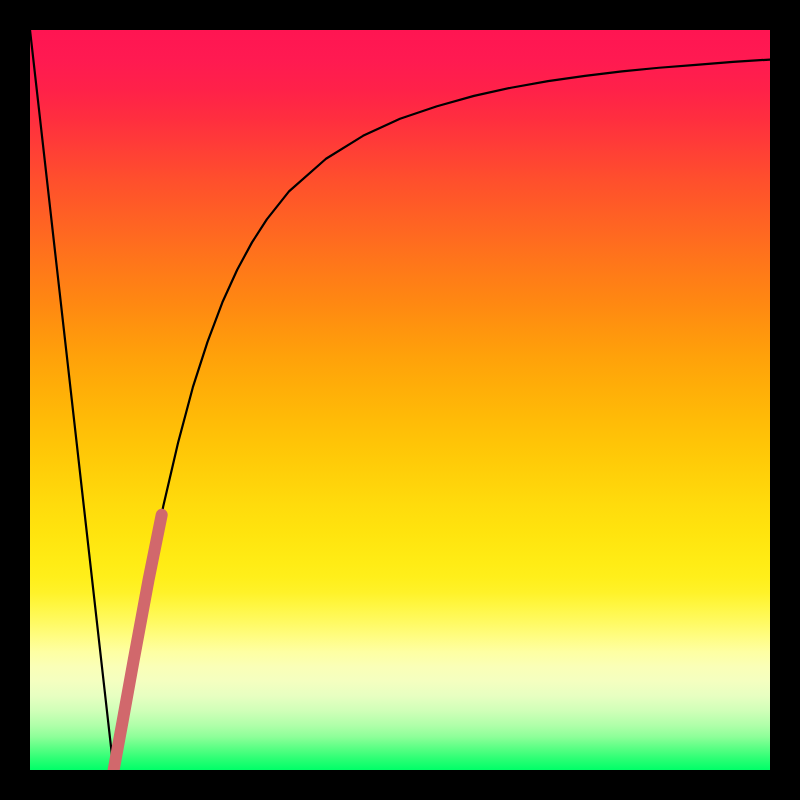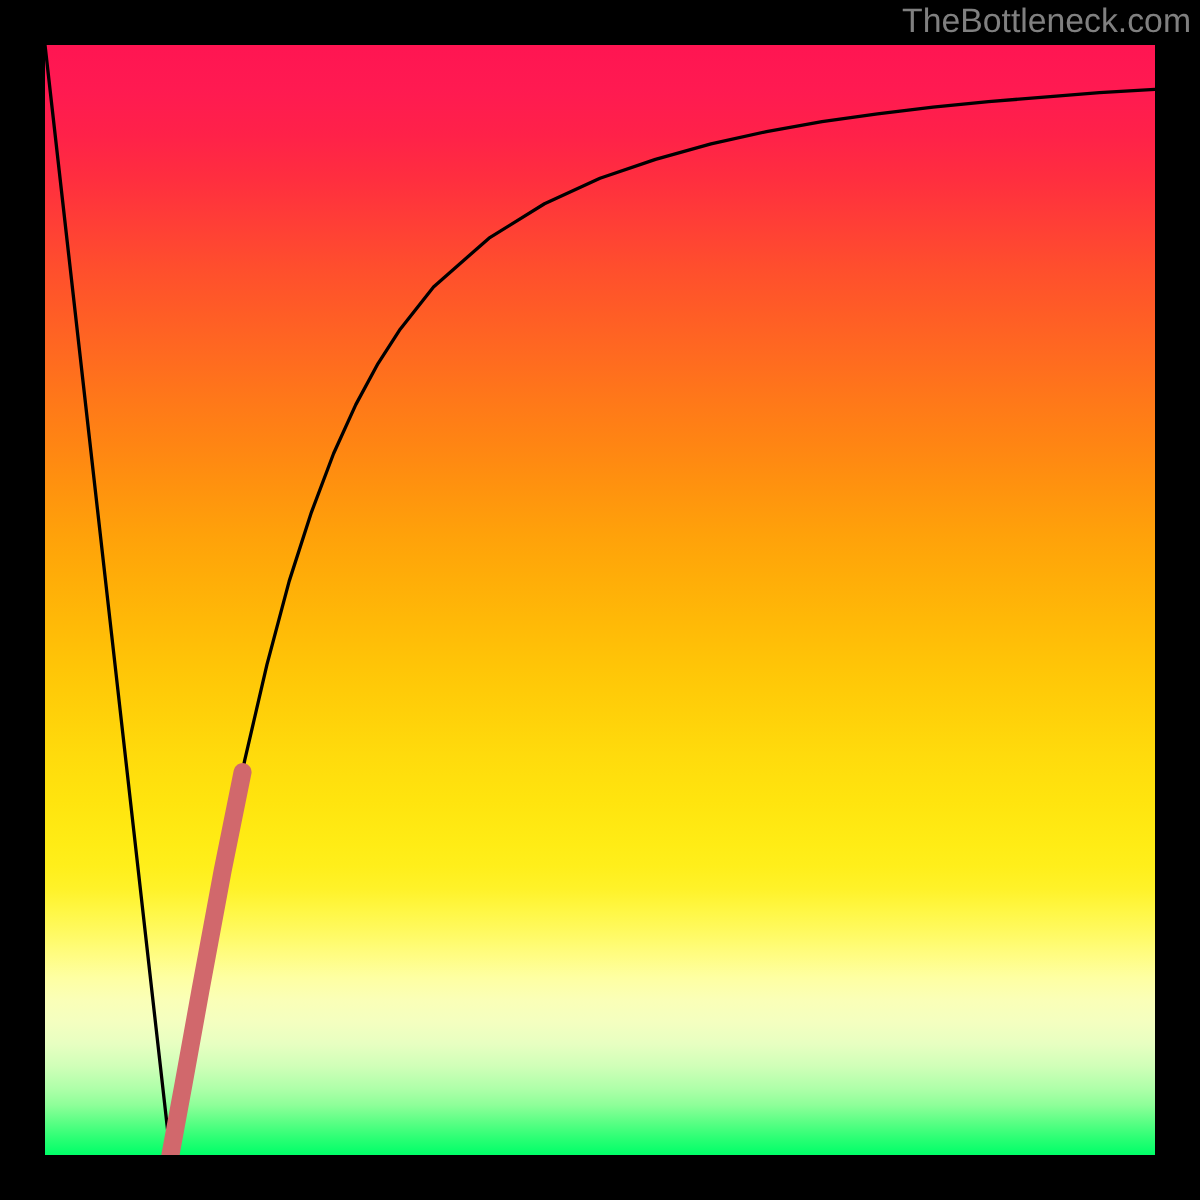--- a/index.html
+++ b/index.html
@@ -81,17 +81,14 @@
             <stop offset="98.5%" stop-color="#2bff74"></stop>
             <stop offset="100%" stop-color="#00ff68"></stop>
           </linearGradient>
       </defs>
       <rect id="bg-rect" x="0" y="0" width="740" height="740" fill="url(#bg-grad)"></rect>
       <path id="curve-path" fill="none" stroke-width="2.2" stroke-linecap="round" stroke-linejoin="round" d="M0.00 0.00 L14.80 130.98 L29.60 261.96 L44.40 392.94 L59.20 523.92 L74.00 654.90 L83.62 740.00 L92.50 691.90 L103.60 630.48 L118.40 550.56 L133.20 476.56 L148.00 412.92 L162.80 357.42 L177.60 311.54 L192.40 272.32 L207.20 239.76 L222.00 212.38 L236.80 189.44 L259.00 161.32 L296.00 128.76 L333.00 105.82 L370.00 88.80 L407.00 76.22 L444.00 65.86 L481.00 57.72 L518.00 51.06 L555.00 45.88 L592.00 41.44 L629.00 37.74 L666.00 34.78 L703.00 31.82 L740.00 29.60" stroke="#000000"></path>
       <path id="highlight-path" fill="none" stroke-width="12" stroke-linecap="round" stroke-linejoin="round" d="M83.62 740.00 L92.50 691.90 L103.60 630.48 L118.40 550.56 L131.72 484.70" stroke="#d1686c"></path>
     </svg>
   </div>
 
-  <div class="watermark-wrap">
-    <span>TheBottleneck.com</span>
-  </div>
 
 </div>
 
 </body></html>

